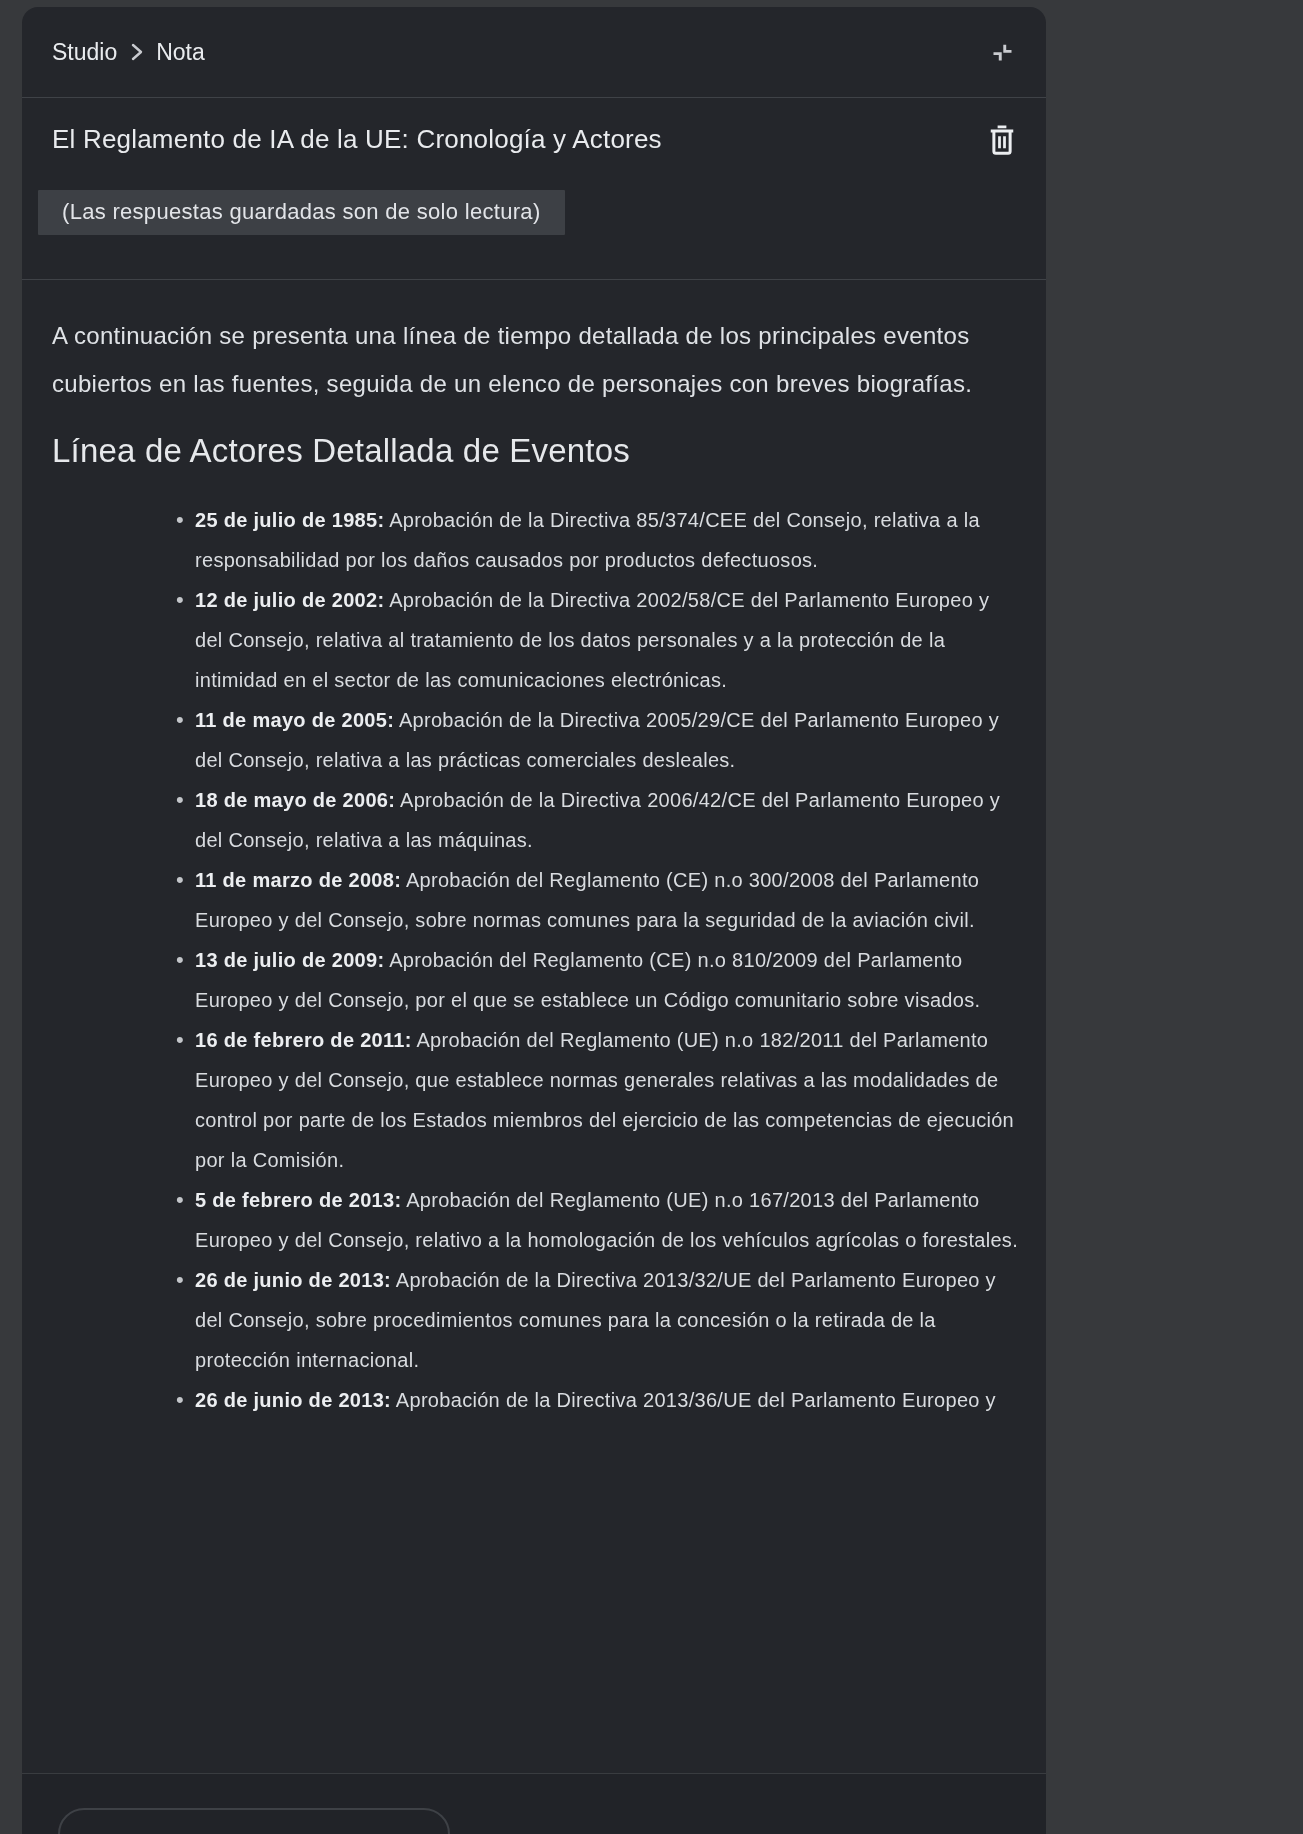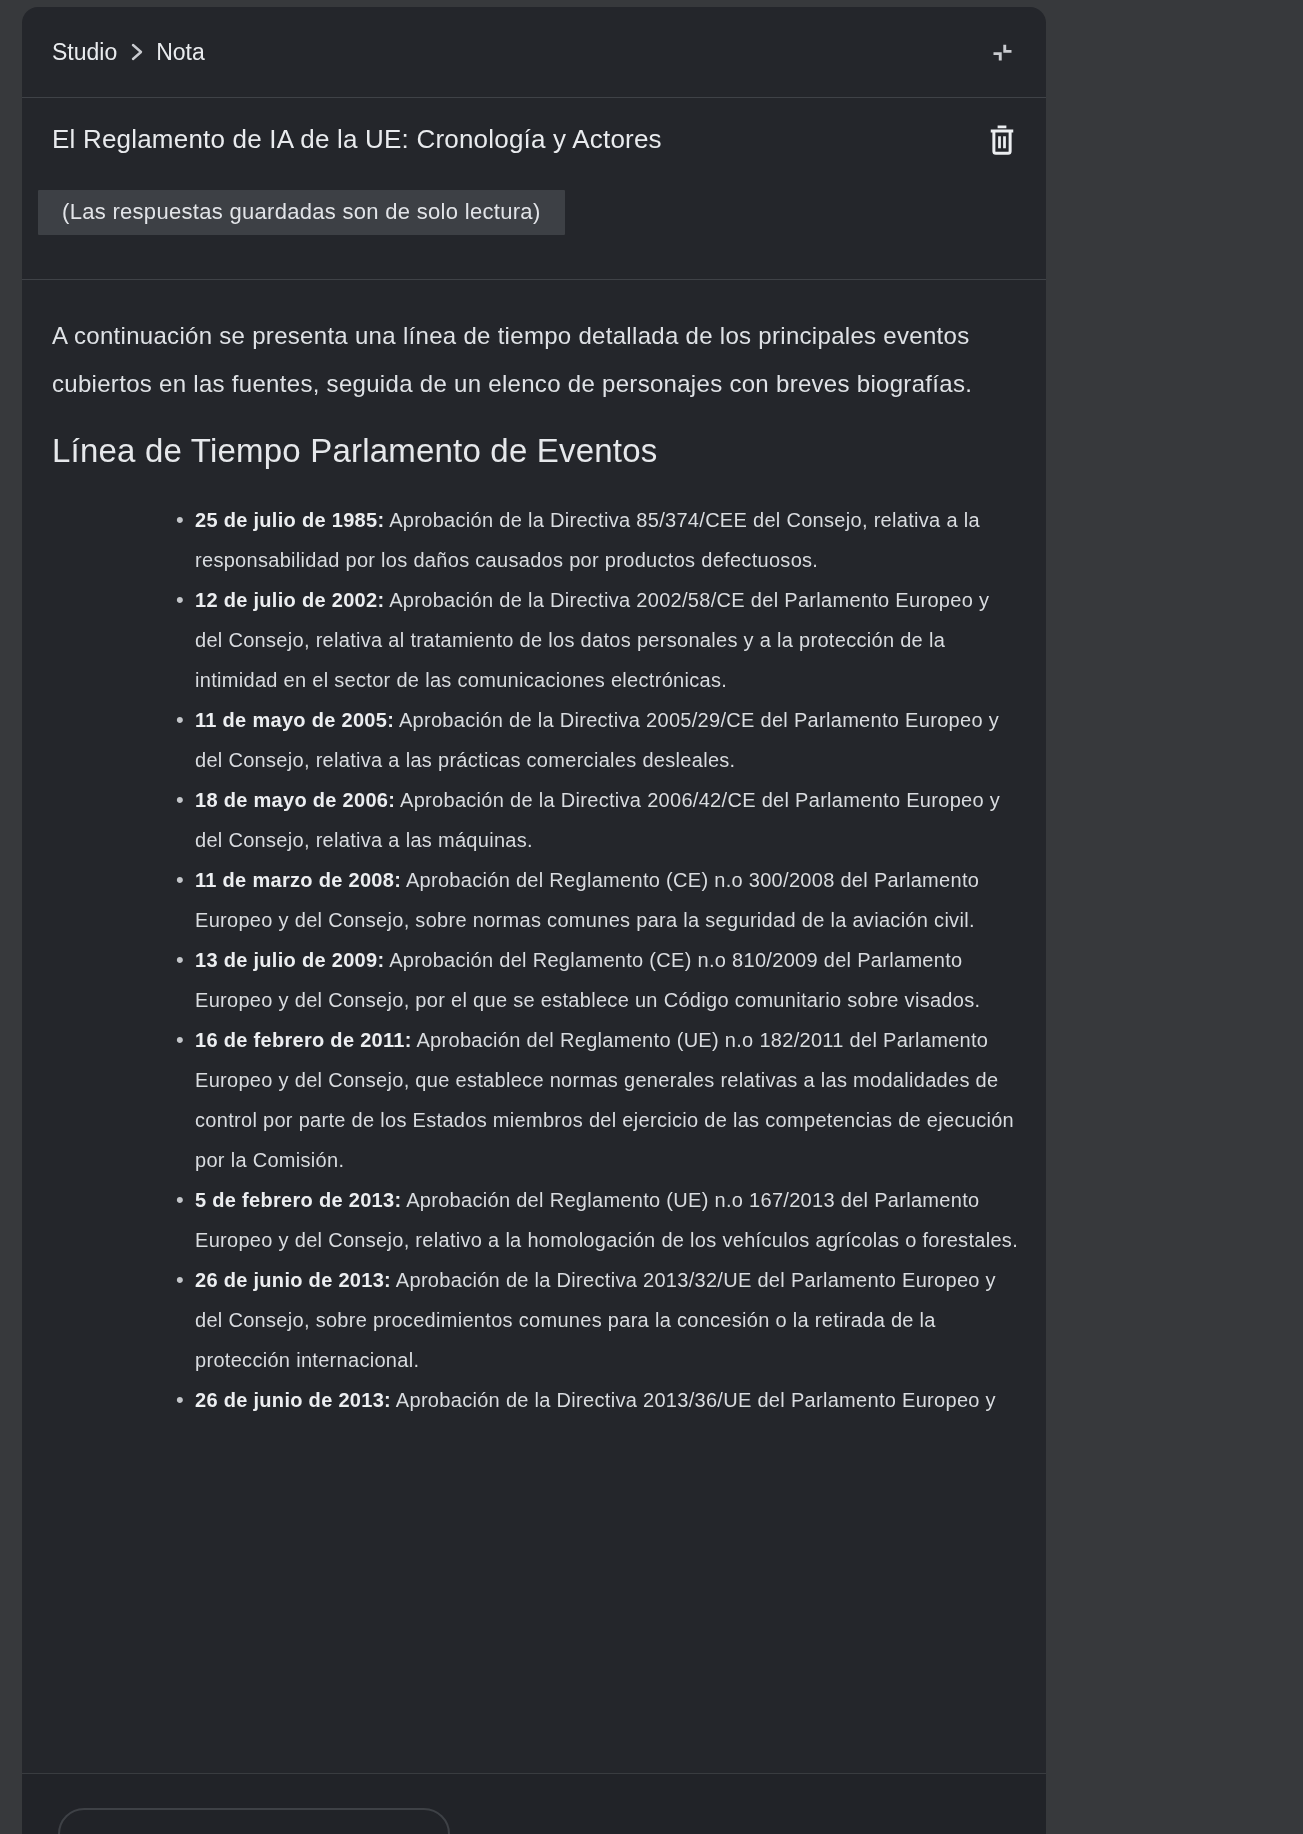--- a/index.html
+++ b/index.html
@@ -160,21 +160,21 @@
             <path d="M14 10 v9.5" fill="none" stroke="#eceef1" stroke-width="2.2"></path>
           </svg>
         </span>
       </button>
     </div>
     <span class="readonly-chip">(Las respuestas guardadas son de solo lectura)</span>
   </div>
 
   <div class="note-content">
     <p class="intro">A continuación se presenta una línea de tiempo detallada de los principales eventos cubiertos en las fuentes, seguida de un elenco de personajes con breves biografías.</p>
-    <h2 class="timeline-heading">Línea de Tiempo Parlamento de Eventos</h2>
+    <h2 class="timeline-heading">Línea de Actores Detallada de Eventos</h2>
     <ul class="timeline">
       <li><strong>25 de julio de 1985:</strong> <span>Aprobación de la Directiva 85/374/CEE del Consejo, relativa a la responsabilidad por los daños causados por productos defectuosos.</span></li>
       <li><strong>12 de julio de 2002:</strong> <span>Aprobación de la Directiva 2002/58/CE del Parlamento Europeo y del Consejo, relativa al tratamiento de los datos personales y a la protección de la intimidad en el sector de las comunicaciones electrónicas.</span></li>
       <li><strong>11 de mayo de 2005:</strong> <span>Aprobación de la Directiva 2005/29/CE del Parlamento Europeo y del Consejo, relativa a las prácticas comerciales desleales.</span></li>
       <li><strong>18 de mayo de 2006:</strong> <span>Aprobación de la Directiva 2006/42/CE del Parlamento Europeo y del Consejo, relativa a las máquinas.</span></li>
       <li><strong>11 de marzo de 2008:</strong> <span>Aprobación del Reglamento (CE) n.o 300/2008 del Parlamento Europeo y del Consejo, sobre normas comunes para la seguridad de la aviación civil.</span></li>
       <li><strong>13 de julio de 2009:</strong> <span>Aprobación del Reglamento (CE) n.o 810/2009 del Parlamento Europeo y del Consejo, por el que se establece un Código comunitario sobre visados.</span></li>
       <li><strong>16 de febrero de 2011:</strong> <span>Aprobación del Reglamento (UE) n.o 182/2011 del Parlamento Europeo y del Consejo, que establece normas generales relativas a las modalidades de control por parte de los Estados miembros del ejercicio de las competencias de ejecución por la Comisión.</span></li>
       <li><strong>5 de febrero de 2013:</strong> <span>Aprobación del Reglamento (UE) n.o 167/2013 del Parlamento Europeo y del Consejo, relativo a la homologación de los vehículos agrícolas o forestales.</span></li>
       <li><strong>26 de junio de 2013:</strong> <span>Aprobación de la Directiva 2013/32/UE del Parlamento Europeo y del Consejo, sobre procedimientos comunes para la concesión o la retirada de la protección internacional.</span></li>

